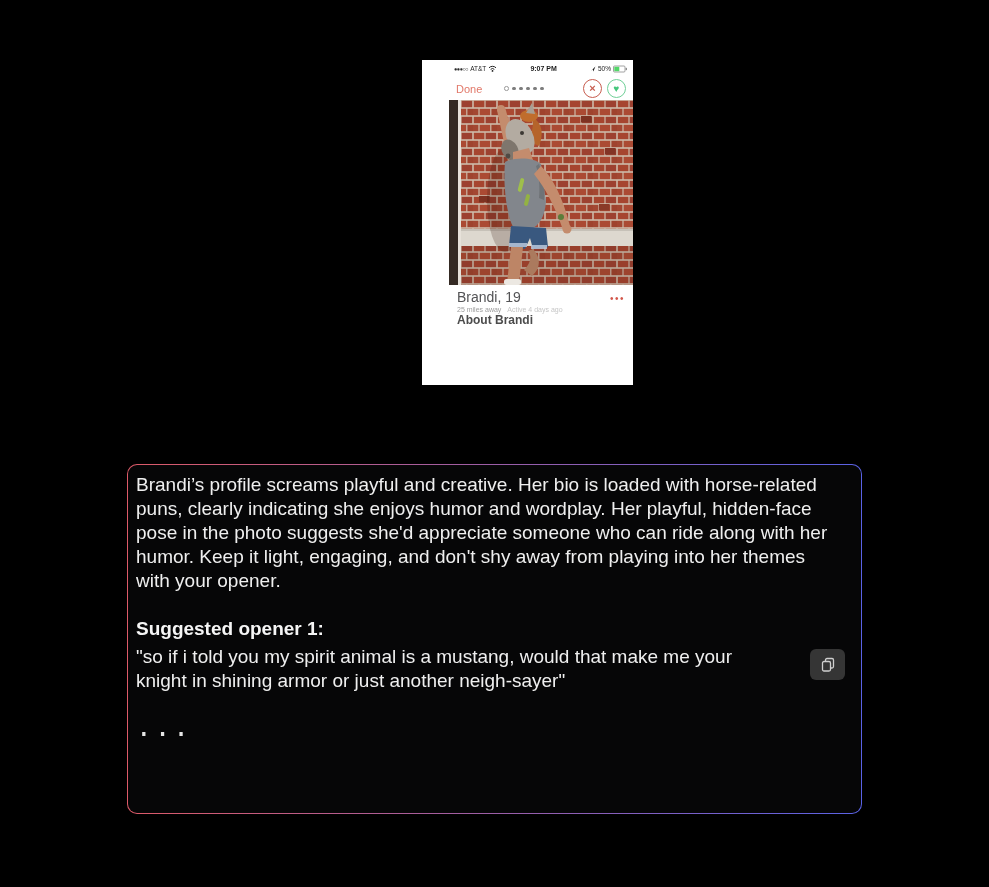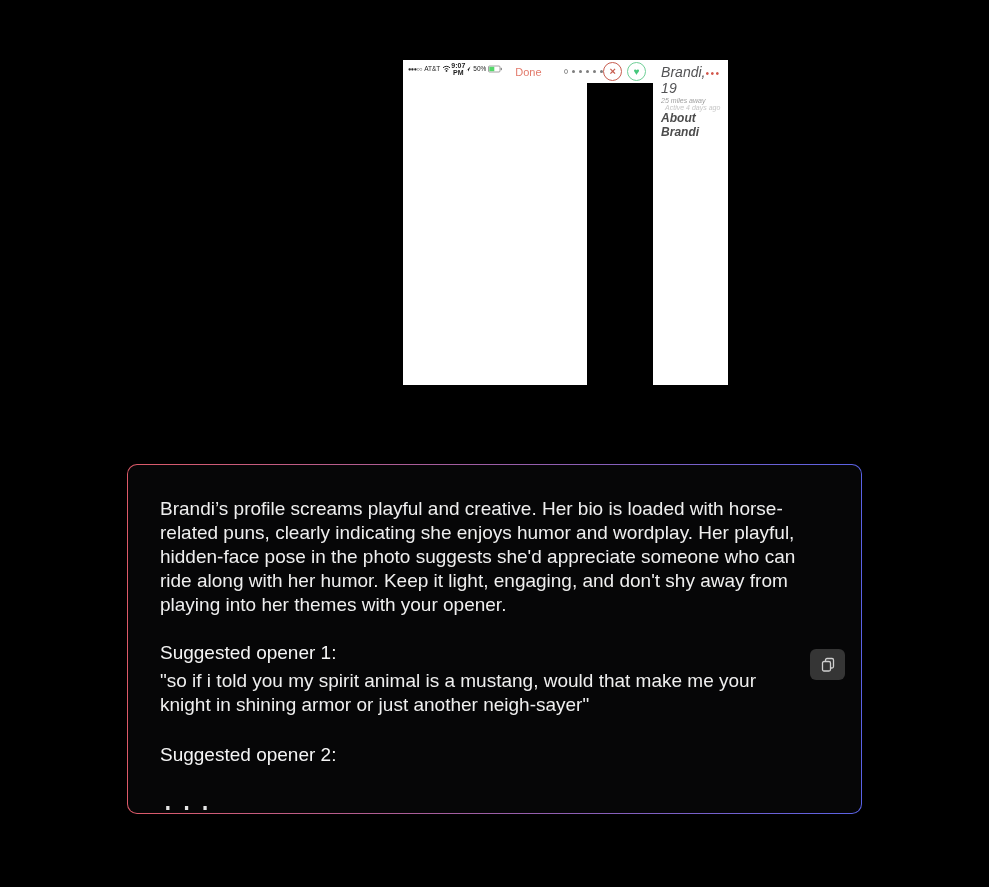--- a/index.html
+++ b/index.html
@@ -1,40 +1,40 @@
 <!DOCTYPE html>
 <html><head>
 <meta charset="utf-8">
 <style>
   html,body{margin:0;padding:0;background:#000;}
   #app{position:relative;width:989px;height:887px;background:#000;overflow:hidden;
        font-family:"Liberation Sans","DejaVu Sans",sans-serif;}
 
   
-  .phone{position:absolute;left:403px;top:60px;width:184px;height:325px;background:#fff;
-         display:flex;}
+  .phone{position:absolute;left:422px;top:60px;width:184px;height:325px;background:#fff;
+         display:flex;flex-direction:column;padding-left:27px;}
   .status-bar{height:17px;display:flex;align-items:center;padding:0 5px;color:#1b1b1b;}
   .sb-left{display:flex;align-items:center;gap:2px;font-size:6.5px;}
   .sb-dots{letter-spacing:-0.5px;font-size:5.5px;color:#2a2a2a;}
   .sb-center{flex:1;text-align:center;font-size:7px;font-weight:700;}
   .sb-right{display:flex;align-items:center;gap:2px;font-size:6.5px;}
   .nav-row{height:23px;display:flex;align-items:center;padding:0 7px;background:#fff;}
   .done{font-size:11px;color:#e2796a;}
   .pager{display:flex;align-items:center;gap:3.5px;margin-left:22px;}
   .pdot{width:3.5px;height:3.5px;border-radius:50%;background:#7d7d7d;}
   .pdot.hollow{width:4.5px;height:4.5px;background:#fff;border:1px solid #9a9a9a;box-sizing:border-box;}
   .circle-btn{width:19px;height:19px;border-radius:50%;display:flex;align-items:center;
               justify-content:center;box-sizing:border-box;line-height:1;}
   .x-btn{border:1.5px solid #c75d4f;color:#c75d4f;font-size:11px;font-weight:700;margin-left:auto;}
   .heart-btn{border:1.5px solid #6fcf97;color:#45c77c;font-size:10px;margin-left:5px;padding-top:1px;}
 
   .photo{height:185px;position:relative;overflow:hidden;background:#a8452f;}
   .photo svg{display:block;}
 
-  .profile{flex:1;padding:4px 8px 0 8px;background:#fff;font-style:italic;}
+  .profile{flex:1;padding:4px 8px 0 8px;background:#fff;}
   .name-row{display:flex;align-items:baseline;justify-content:space-between;}
   .name{font-size:14px;color:#535355;}
   .more-dots{color:#d2564a;font-size:10px;letter-spacing:1.5px;}
   .meta{font-size:7px;margin-top:1px;}
   .meta .dist{color:#9e9e9e;}
   .meta .active{color:#c6c6c6;margin-left:4px;}
   .about-h{font-size:12px;font-weight:700;color:#4c4c4c;}
   .bio{font-size:7.3px;color:#a5a5a5;line-height:1.5;margin-top:2px;}
 
   
@@ -42,23 +42,23 @@
                 height:30px;padding:0 17px;border:none;border-radius:6px;
                 background:linear-gradient(90deg,#e9566f 0%,#7b78ea 100%);
                 color:#fff;font-size:14px;font-weight:600;cursor:pointer;
                 font-family:"Liberation Sans","DejaVu Sans",sans-serif;}
 
   
   .analysis-box{position:absolute;left:127px;top:464px;width:735px;height:350px;
                 box-sizing:border-box;border:1px solid transparent;border-radius:10px;
                 background:linear-gradient(#060607,#060607) padding-box,
                            linear-gradient(90deg,#dd5a68 0%,#5a62e6 100%) border-box;
-                padding:32px;}
+                padding:8px;}
   .para{font-size:19px;line-height:24px;color:#efefef;max-width:700px;margin:0;}
-  .opener-h{font-size:19px;line-height:24px;font-weight:400;color:#f5f5f5;margin:24px 0 0 0;}
+  .opener-h{font-size:19px;line-height:24px;font-weight:700;color:#f5f5f5;margin:24px 0 0 0;}
   .opener-h.second{margin-top:26px;}
   .opener-t{font-size:19px;line-height:24px;color:#efefef;max-width:648px;margin:4px 0 0 0;}
   .loading{margin-top:26px;font-family:"DejaVu Sans Mono","Liberation Mono",monospace;
            font-size:26px;line-height:16px;letter-spacing:3px;color:#e5e5e5;}
   .copy-btn{position:absolute;right:16px;top:184px;width:35px;height:31px;background:#353535;
             border:none;border-radius:6px;display:flex;align-items:center;justify-content:center;
             cursor:pointer;}
 </style>
 </head>
 <body>
@@ -178,21 +178,20 @@
     </div>
   </div>
 
 
   <div class="analysis-box">
     <p class="para">Brandi’s profile screams playful and creative. Her bio is loaded with horse-related puns, clearly indicating she enjoys humor and wordplay. Her playful, hidden-face pose in the photo suggests she'd appreciate someone who can ride along with her humor. Keep it light, engaging, and don't shy away from playing into her themes with your opener.</p>
 
     <p class="opener-h">Suggested opener 1:</p>
     <p class="opener-t">"so if i told you my spirit animal is a mustang, would that make me your knight in shining armor or just another neigh-sayer"</p>
 
-    <p class="opener-h second">Suggested opener 2:</p>
 
     <div class="loading">...</div>
 
     <button class="copy-btn">
       <svg width="14" height="15" viewBox="0 0 14 15">
         <rect x="4.5" y="1.5" width="8" height="9.5" rx="1.5" stroke="#cfcfcf" fill="none" stroke-width="1.3"></rect>
         <rect x="1.5" y="4.5" width="8" height="9.5" rx="1.5" stroke="#cfcfcf" fill="#353535" stroke-width="1.3"></rect>
       </svg>
     </button>
   </div>

